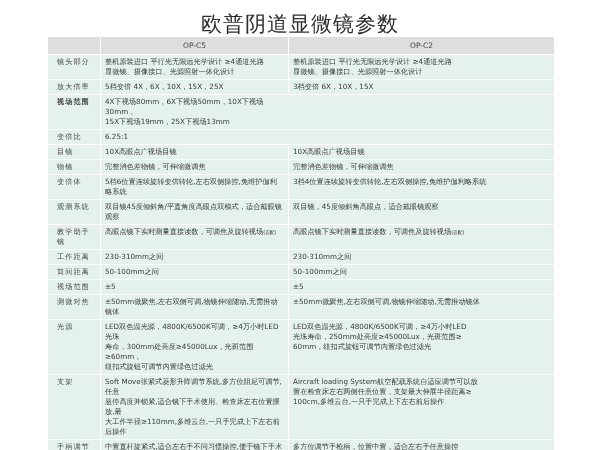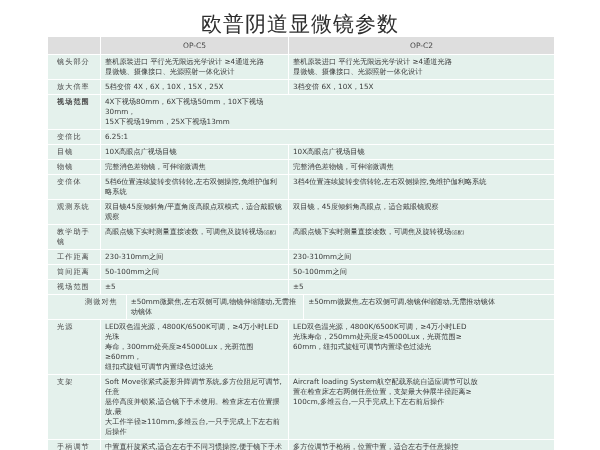--- a/index.html
+++ b/index.html
@@ -81,21 +81,21 @@
       <div class="row" style="min-height: 12px;">
         <div class="cell c0"><span style="white-space: pre-line;">筒间距离</span></div>
         <div class="cell c1"><span style="white-space: pre-line;">50-100mm之间</span></div>
         <div class="cell c2"><span style="white-space: pre-line;">50-100mm之间</span></div>
       </div>
       <div class="row" style="min-height: 11px;">
         <div class="cell c0"><span style="white-space: pre-line;">视场范围</span></div>
         <div class="cell c1"><span style="white-space: pre-line;">±5</span></div>
         <div class="cell c2"><span style="white-space: pre-line;">±5</span></div>
       </div>
-      <div class="row" style="min-height: 12px; padding-left: 28px;">
+      <div class="row" style="min-height: 12px;">
         <div class="cell c0"><span style="white-space: pre-line;">测微对焦</span></div>
         <div class="cell c1"><span style="white-space: pre-line;">±50mm微聚焦,左右双侧可调,物镜伸缩随动,无需推动镜体</span></div>
         <div class="cell c2"><span style="white-space: pre-line;">±50mm微聚焦,左右双侧可调,物镜伸缩随动,无需推动镜体</span></div>
       </div>
       <div class="row" style="min-height: 35px;">
         <div class="cell c0"><span style="white-space: pre-line;">光源</span></div>
         <div class="cell c1"><span style="white-space: pre-line;">LED双色温光源，4800K/6500K可调，≥4万小时LED光珠
 寿命，300mm处亮度≥45000Lux，光斑范围≥60mm，
 纽扣式旋钮可调节内置绿色过滤光</span></div>
         <div class="cell c2"><span style="white-space: pre-line;">LED双色温光源，4800K/6500K可调，≥4万小时LED

